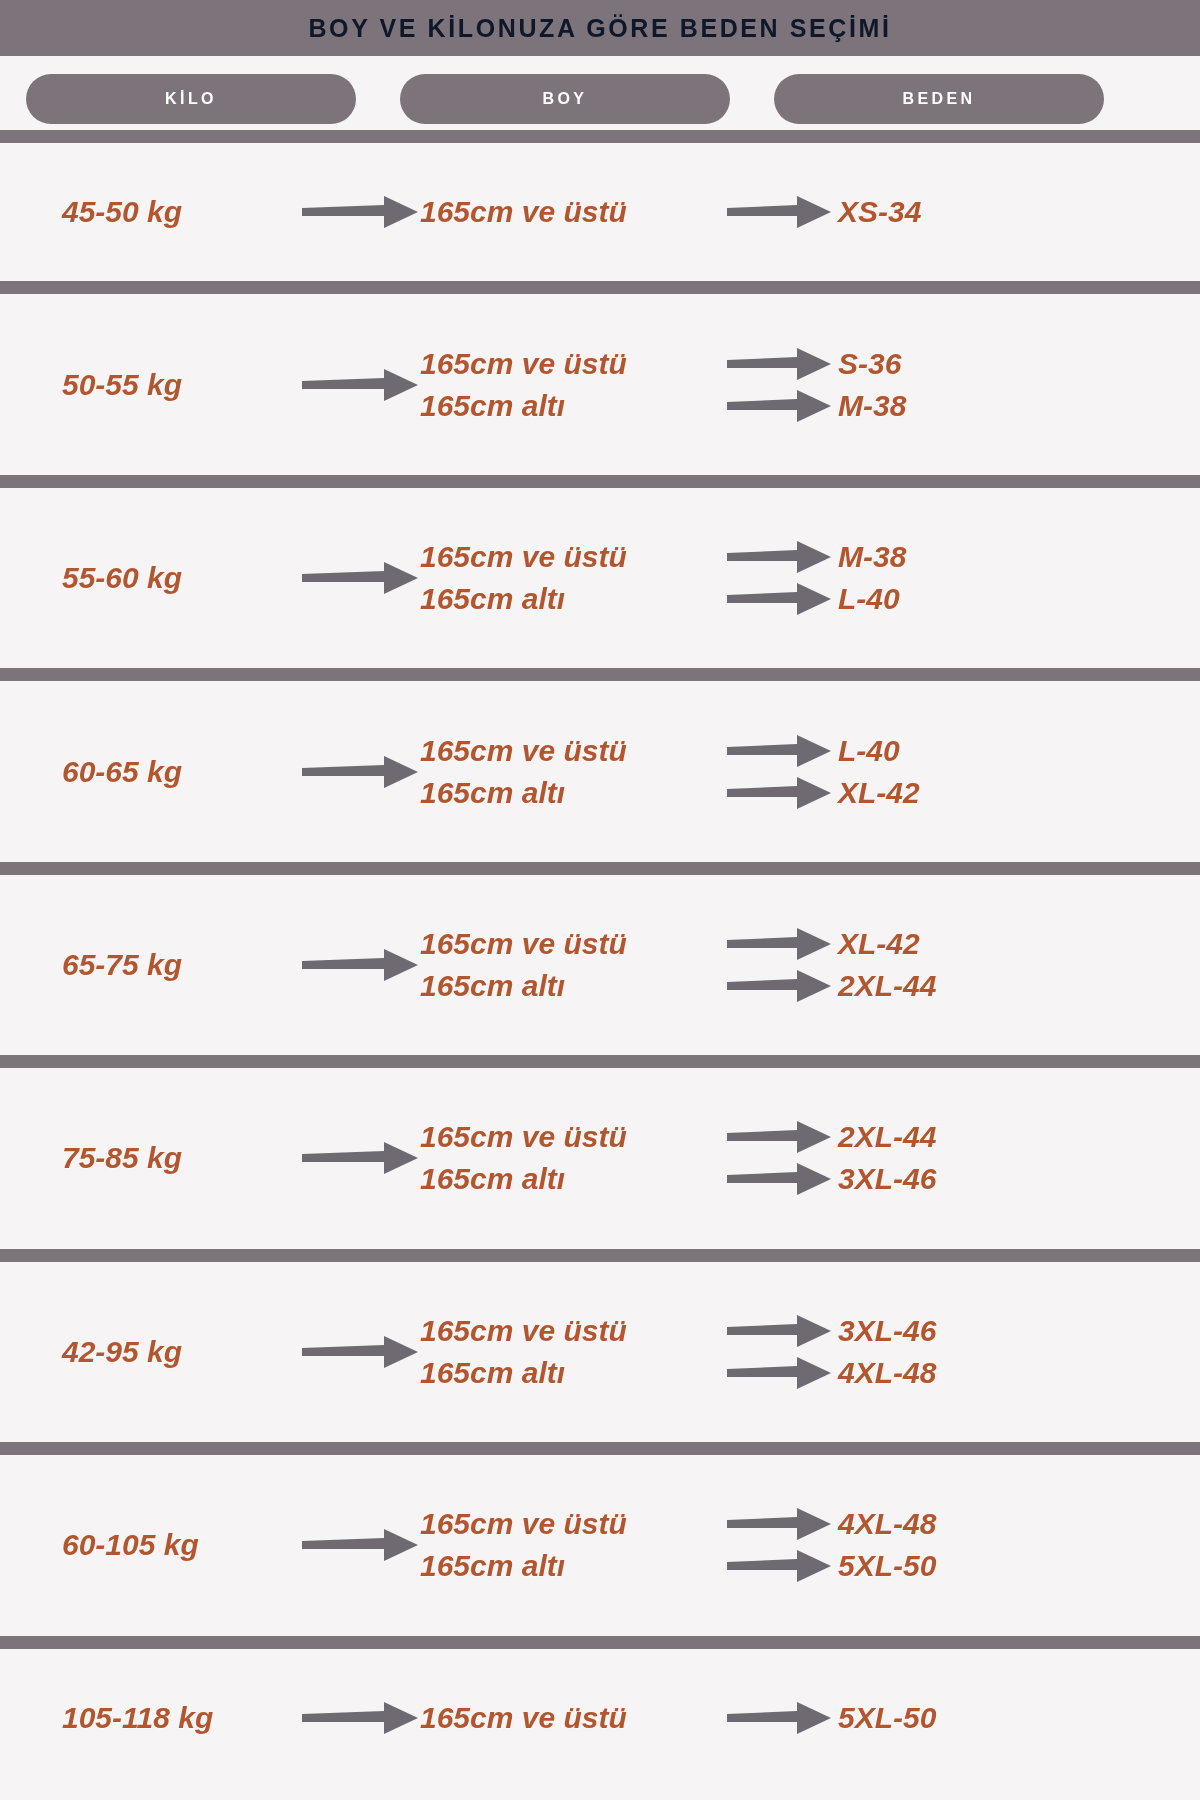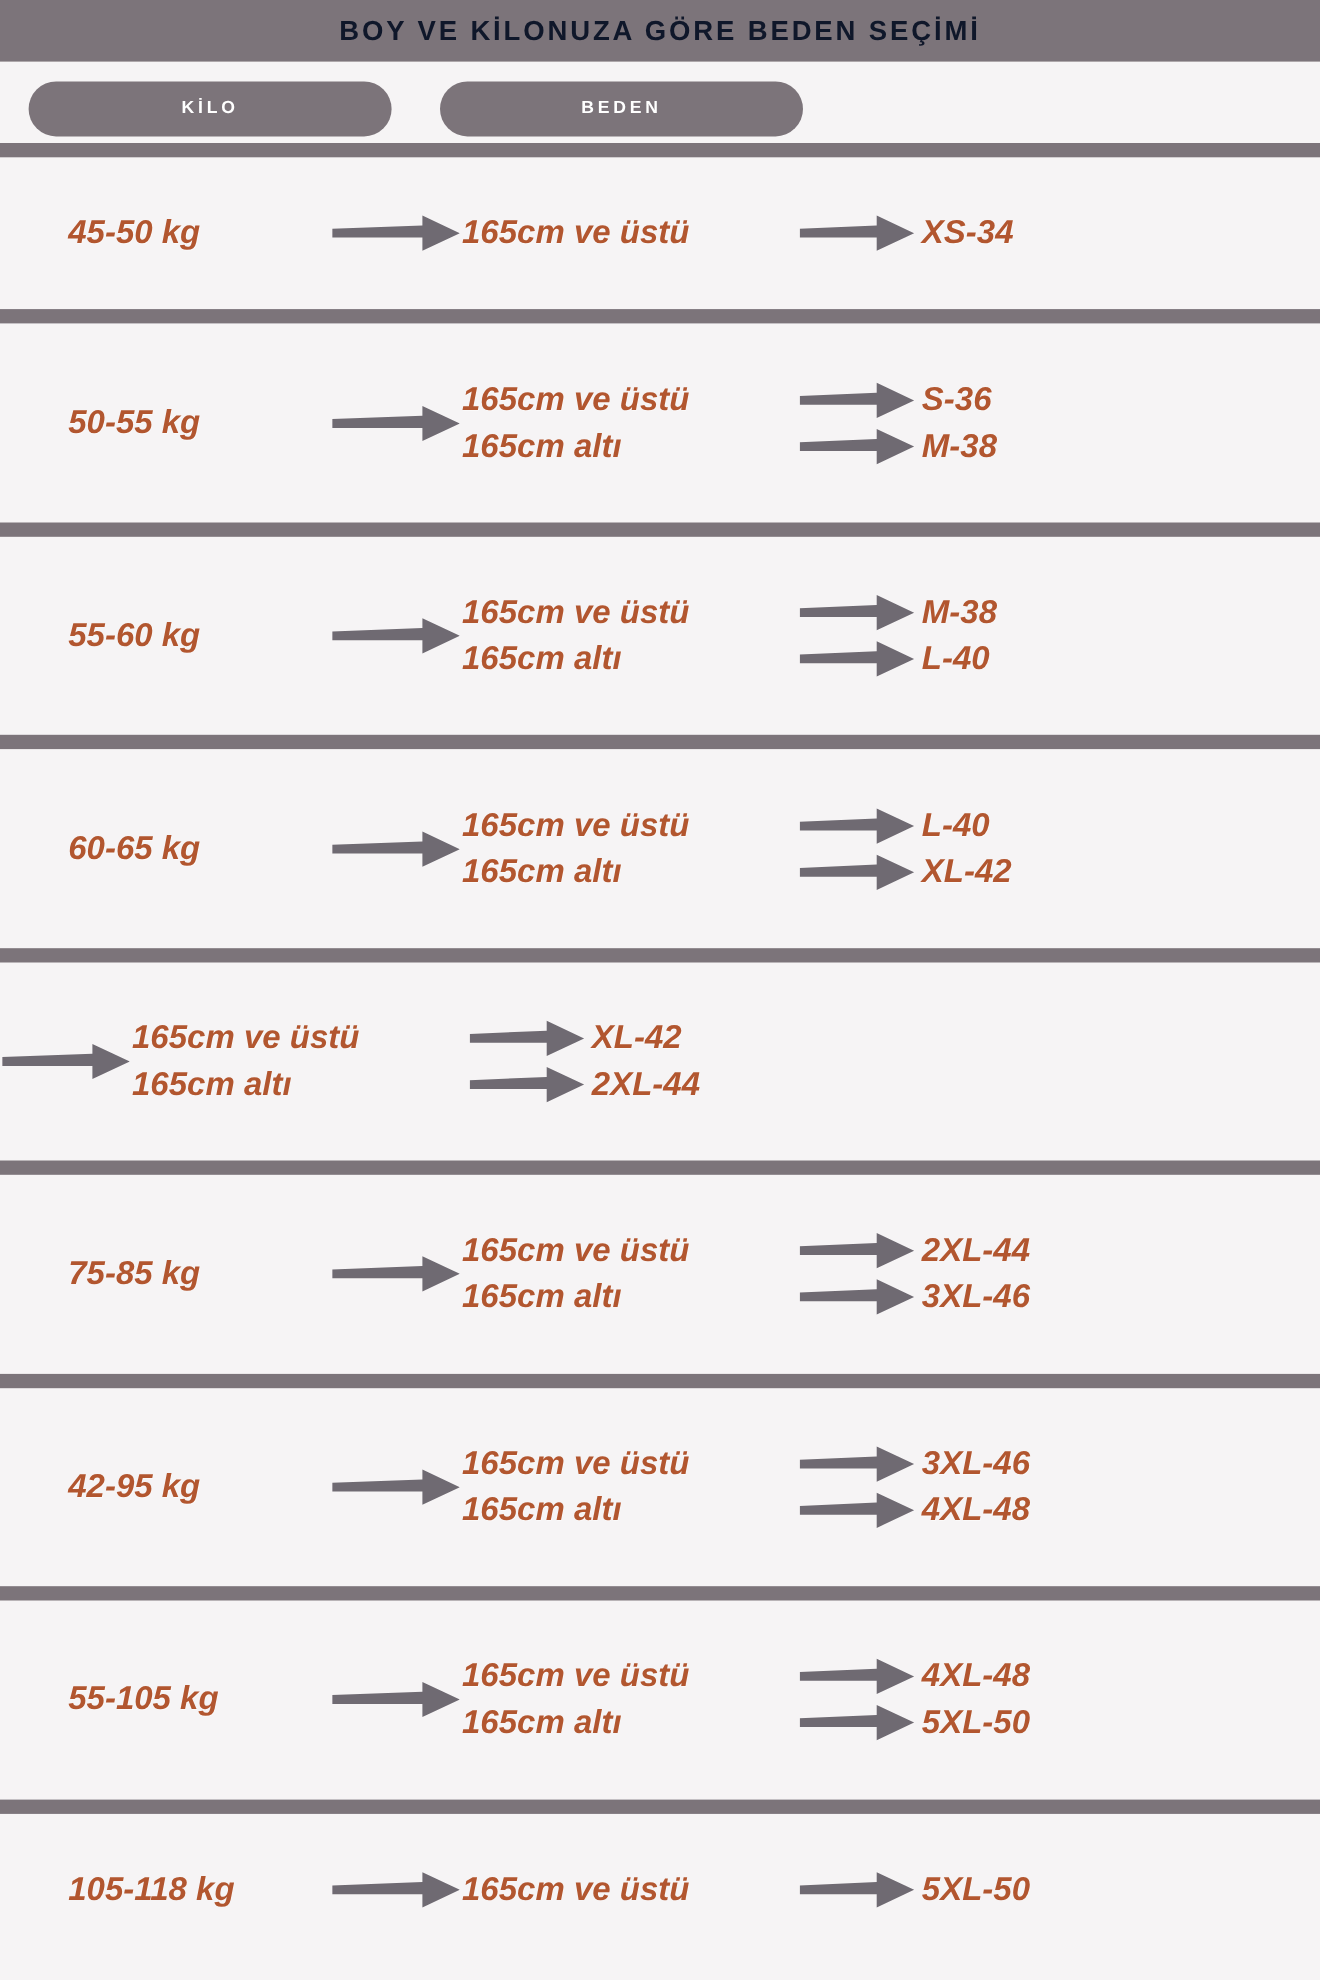--- a/index.html
+++ b/index.html
@@ -172,20 +172,23 @@
 <div id="page">
 
   <div class="title-bar">
     <div class="title-text">BOY VE KİLONUZA GÖRE BEDEN SEÇİMİ</div>
   </div>
 
   <div class="pill-row">
     <div class="pill pill-kilo">
       <span>KİLO</span>
     </div>
+    <div class="pill pill-boy">
+      <span>BOY</span>
+    </div>
     <div class="pill pill-beden">
       <span>BEDEN</span>
     </div>
   </div>
 
   <div class="rows" id="rows-container">
       <div class="sep"></div>
       <div class="row single">
         <div class="cell-weight">
           <span class="weight-text">45-50 kg</span>
@@ -303,20 +306,23 @@
               <svg class="arrow-svg" width="104" height="34" viewBox="0 0 104 34" xmlns="http://www.w3.org/2000/svg">
                 <path d="M0 13 L70 10 L70 1 L104 17 L70 33 L70 21 L0 21 Z" fill="#6f6a72"></path>
               </svg>
             </span>
             <span class="size-text">XL-42</span>
           </div>
         </div>
       </div>
       <div class="sep"></div>
       <div class="row">
+        <div class="cell-weight">
+          <span class="weight-text">65-75 kg</span>
+        </div>
         <div class="cell-arrow1">
           <span class="pair-arrow">
             <svg class="arrow-svg" width="116" height="34" viewBox="0 0 116 34" xmlns="http://www.w3.org/2000/svg">
               <path d="M0 13 L82 10 L82 1 L116 17 L82 33 L82 21 L0 21 Z" fill="#6f6a72"></path>
             </svg>
           </span>
         </div>
         <div class="cell-pairs">
           <div class="pair">
             <span class="height-text">165cm ve üstü</span>
@@ -400,21 +406,21 @@
                 <path d="M0 13 L70 10 L70 1 L104 17 L70 33 L70 21 L0 21 Z" fill="#6f6a72"></path>
               </svg>
             </span>
             <span class="size-text">4XL-48</span>
           </div>
         </div>
       </div>
       <div class="sep"></div>
       <div class="row">
         <div class="cell-weight">
-          <span class="weight-text">55-105 kg</span>
+          <span class="weight-text">60-105 kg</span>
         </div>
         <div class="cell-arrow1">
           <span class="pair-arrow">
             <svg class="arrow-svg" width="116" height="34" viewBox="0 0 116 34" xmlns="http://www.w3.org/2000/svg">
               <path d="M0 13 L82 10 L82 1 L116 17 L82 33 L82 21 L0 21 Z" fill="#6f6a72"></path>
             </svg>
           </span>
         </div>
         <div class="cell-pairs">
           <div class="pair">

